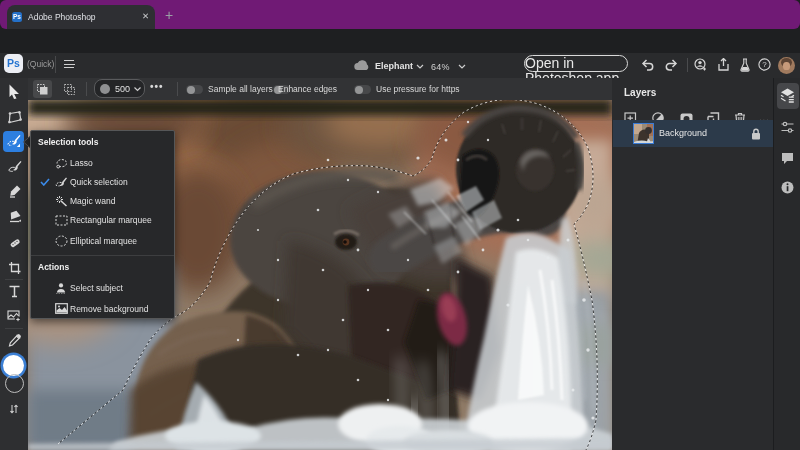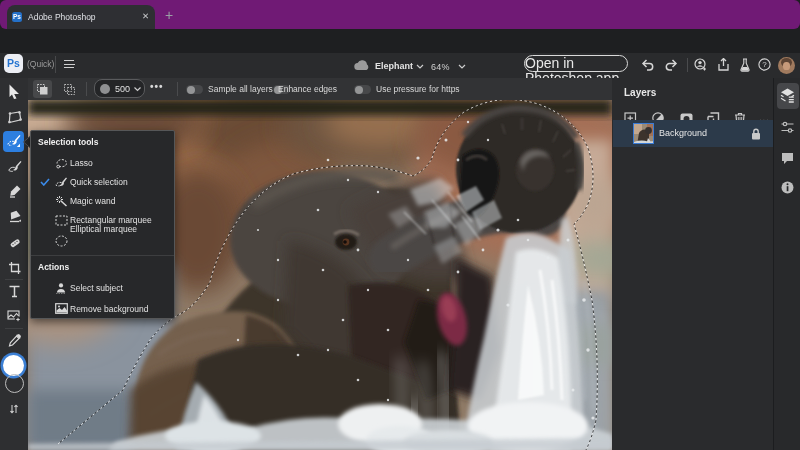--- a/index.html
+++ b/index.html
@@ -476,21 +476,21 @@
         <path d="M4.5 1v2M4.5 6v2M1 4.5h2M6 4.5h2M2 2l1.4 1.4M7 2L5.6 3.4M2 7l1.4-1.4" stroke="#d8d8d8" stroke-width="1"></path>
       </svg>
     <div class="itm" style="top:65px;">Magic wand</div>
     <svg class="mic" style="top:84px;" width="13" height="11" viewBox="0 0 13 11">
         <rect x="1" y="1" width="11" height="9" fill="none" stroke="#d8d8d8" stroke-width="1" stroke-dasharray="2 1.5"></rect>
       </svg>
     <div class="itm" style="top:84px;">Rectangular marquee</div>
     <svg class="mic" style="top:104px;" width="13" height="12" viewBox="0 0 13 12">
         <ellipse cx="6.5" cy="6" rx="5.5" ry="5" fill="none" stroke="#d8d8d8" stroke-width="1" stroke-dasharray="2 1.5"></ellipse>
       </svg>
-    <div class="itm" style="top:93px;">Elliptical marquee</div>
+    <div class="itm" style="top:105px;">Elliptical marquee</div>
     <div class="div" style="top:124px;"></div>
     <div class="hdr" style="top:131px;">Actions</div>
     <svg class="mic" style="top:151px;" width="12" height="12" viewBox="0 0 12 12">
         <circle cx="6" cy="3.4" r="2.1" fill="#d8d8d8"></circle>
         <path d="M1.8 10.5a4.3 4.3 0 0 1 8.4 0z" fill="#d8d8d8"></path>
         <path d="M1 11.5h10" stroke="#8a8a8a" stroke-width="0.8" stroke-dasharray="1.5 1"></path>
       </svg>
     <div class="itm" style="top:152px;">Select subject</div>
     <svg class="mic" style="top:172px;" width="13" height="11" viewBox="0 0 13 11">
         <rect x="0.7" y="0.7" width="11.6" height="9.6" fill="none" stroke="#d8d8d8" stroke-width="1.2"></rect>

